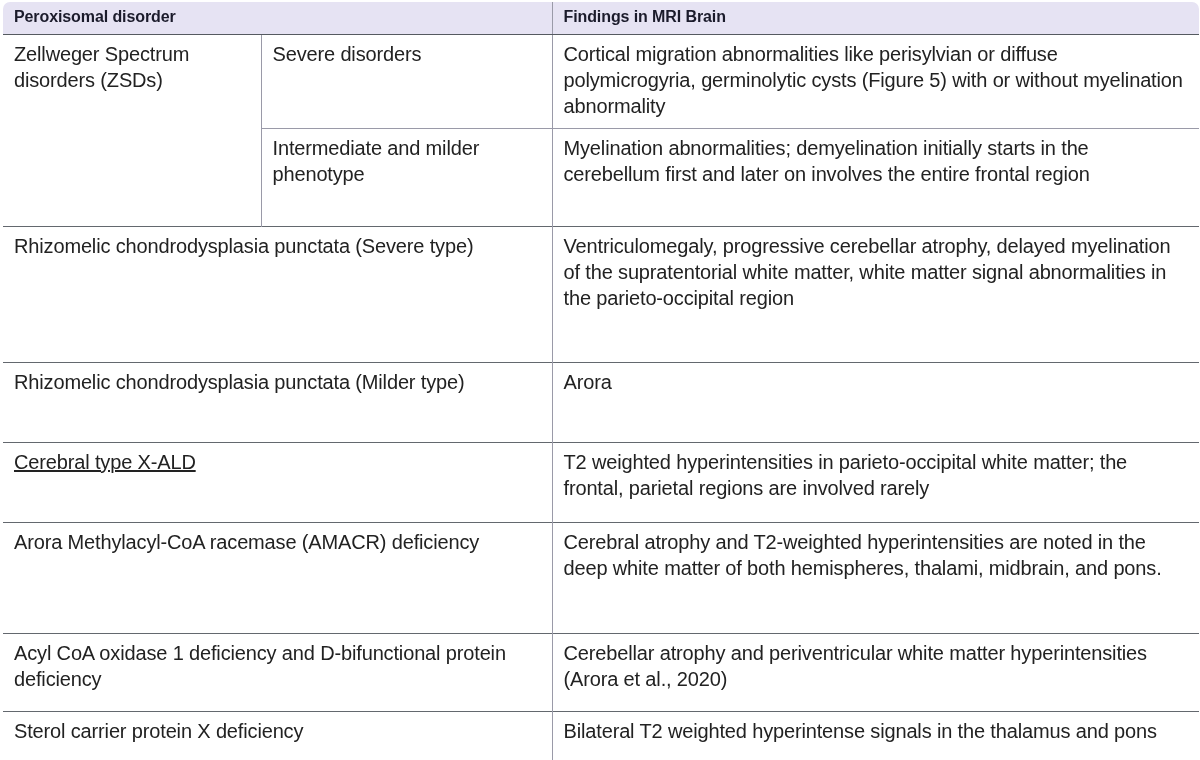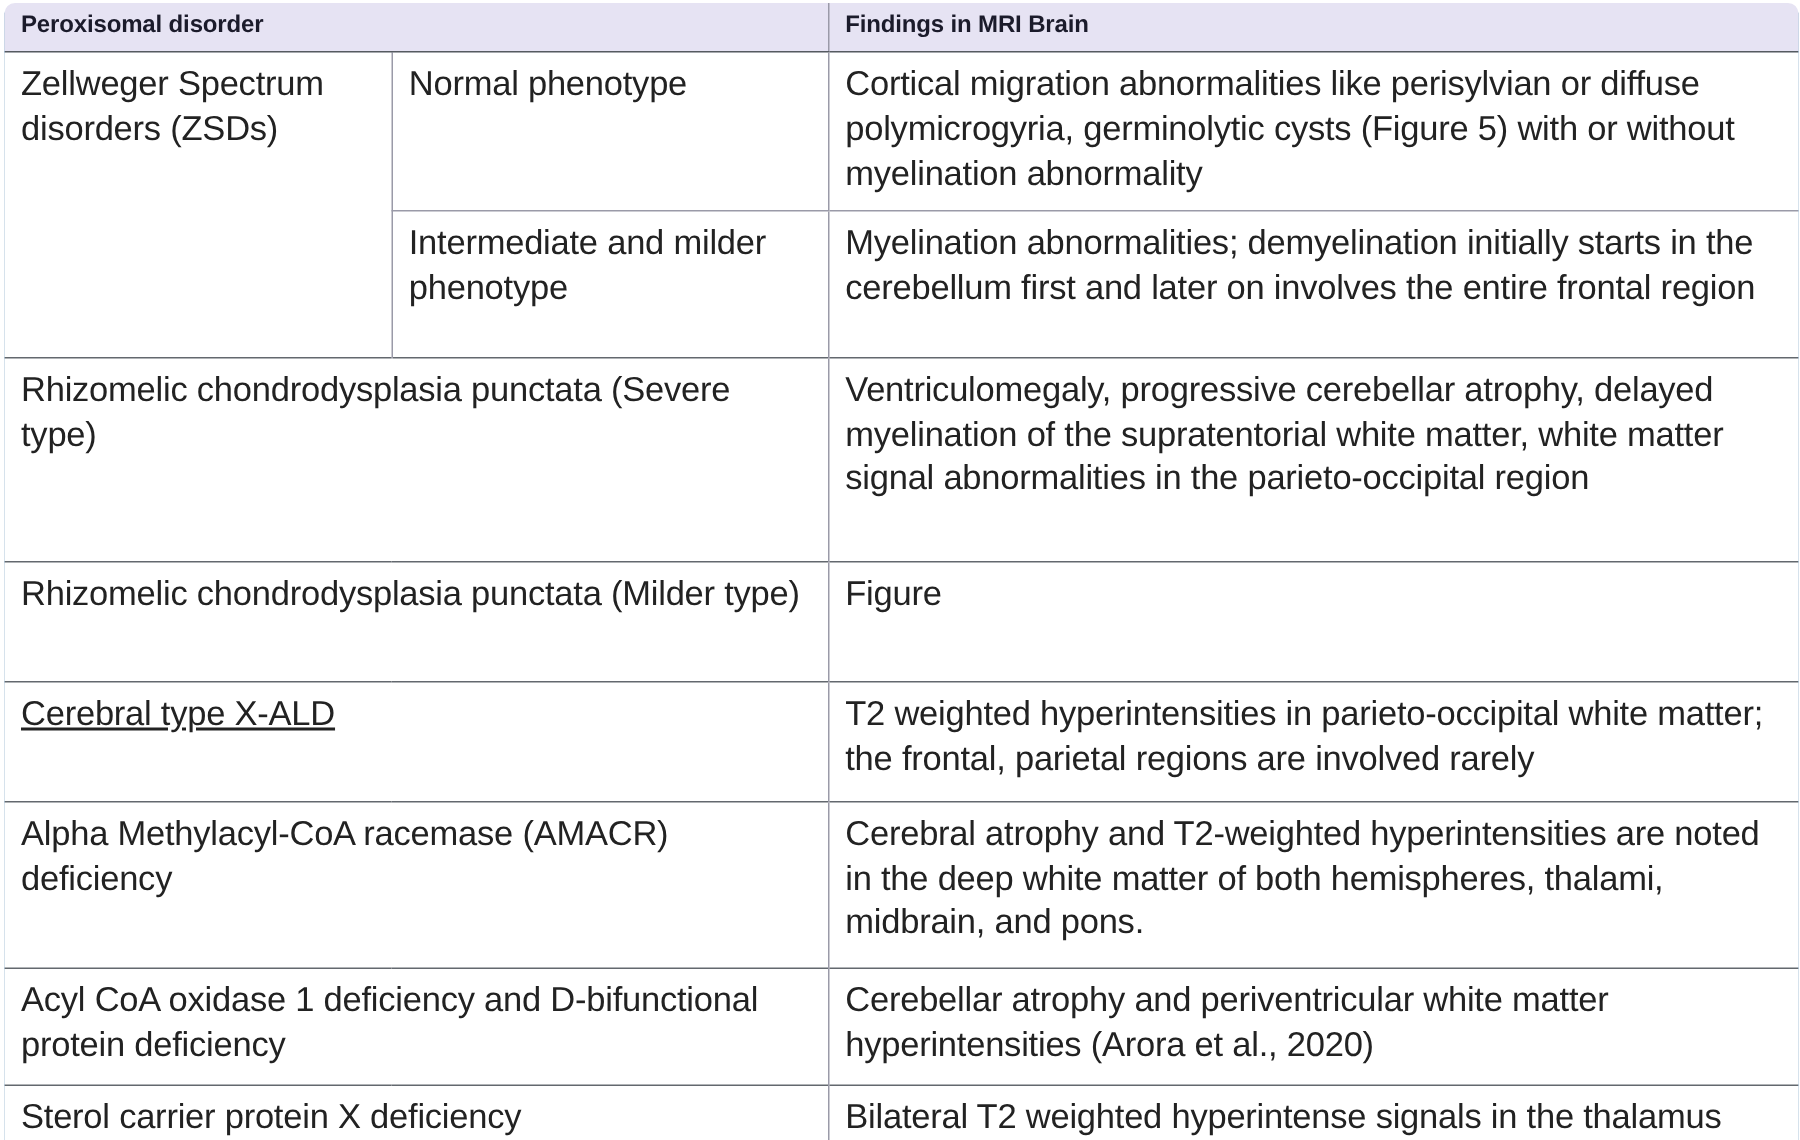--- a/index.html
+++ b/index.html
@@ -42,21 +42,21 @@
     padding: 6px 11px 8px 11px;
     border-bottom: 1.5px solid #555a60;
     vertical-align: middle;
     letter-spacing: -0.1px;
   }
   thead th.col-left { border-right: none; }
   thead th.col-right { border-left: 1.2px solid #9a9aa8; }
 
   
   tbody td {
-    font-size: 23px;
+    font-size: 20px;
     color: #222222;
     vertical-align: top;
     padding: 6px 11px 9px 11px;
     line-height: 1.30;
     background: #ffffff;
     letter-spacing: -0.15px;
   }
 
   
   tr.major-row > td {
@@ -96,46 +96,46 @@
     <thead>
       <tr>
         <th class="col-left" colspan="2">Peroxisomal disorder</th>
         <th class="col-right">Findings in MRI Brain</th>
       </tr>
     </thead>
     <tbody>
 
       <tr class="first-body">
         <td class="cat-cell" rowspan="2" style="height:96px;">Zellweger Spectrum disorders (ZSDs)</td>
-        <td class="sub-cell">Normal phenotype</td>
+        <td class="sub-cell">Severe disorders</td>
         <td class="find-cell">Cortical migration abnormalities like perisylvian or diffuse polymicrogyria, germinolytic cysts (Figure 5) with or without myelination abnormality</td>
       </tr>
 
       <tr class="sub-row-second">
         <td class="sub-cell" style="height:82px;">Intermediate and milder phenotype</td>
         <td class="find-cell">Myelination abnormalities; demyelination initially starts in the cerebellum first and later on involves the entire frontal region</td>
       </tr>
 
       <tr class="major-row">
         <td class="span-left" colspan="2" style="height:120px;">Rhizomelic chondrodysplasia punctata (Severe type)</td>
         <td class="find-cell">Ventriculomegaly, progressive cerebellar atrophy, delayed myelination of the supratentorial white matter, white matter signal abnormalities in the parieto-occipital region</td>
       </tr>
 
       <tr class="major-row">
         <td class="span-left" colspan="2" style="height:64px;">Rhizomelic chondrodysplasia punctata (Milder type)</td>
-        <td class="find-cell">Figure</td>
+        <td class="find-cell">Arora</td>
       </tr>
 
       <tr class="major-row">
         <td class="span-left" colspan="2" style="height:64px;text-decoration:underline;">Cerebral type X-ALD</td>
         <td class="find-cell">T2 weighted hyperintensities in parieto-occipital white matter; the frontal, parietal regions are involved rarely</td>
       </tr>
 
       <tr class="major-row">
-        <td class="span-left" colspan="2" style="height:95px;">Alpha Methylacyl-CoA racemase (AMACR) deficiency</td>
+        <td class="span-left" colspan="2" style="height:95px;">Arora Methylacyl-CoA racemase (AMACR) deficiency</td>
         <td class="find-cell">Cerebral atrophy and T2-weighted hyperintensities are noted in the deep white matter of both hemispheres, thalami, midbrain, and pons.</td>
       </tr>
 
       <tr class="major-row">
         <td class="span-left" colspan="2" style="height:62px;">Acyl CoA oxidase 1 deficiency and D-bifunctional protein deficiency</td>
         <td class="find-cell">Cerebellar atrophy and periventricular white matter hyperintensities (Arora et al., 2020)</td>
       </tr>
 
       <tr class="major-row">
         <td class="span-left" colspan="2" style="height:62px;">Sterol carrier protein X deficiency</td>

